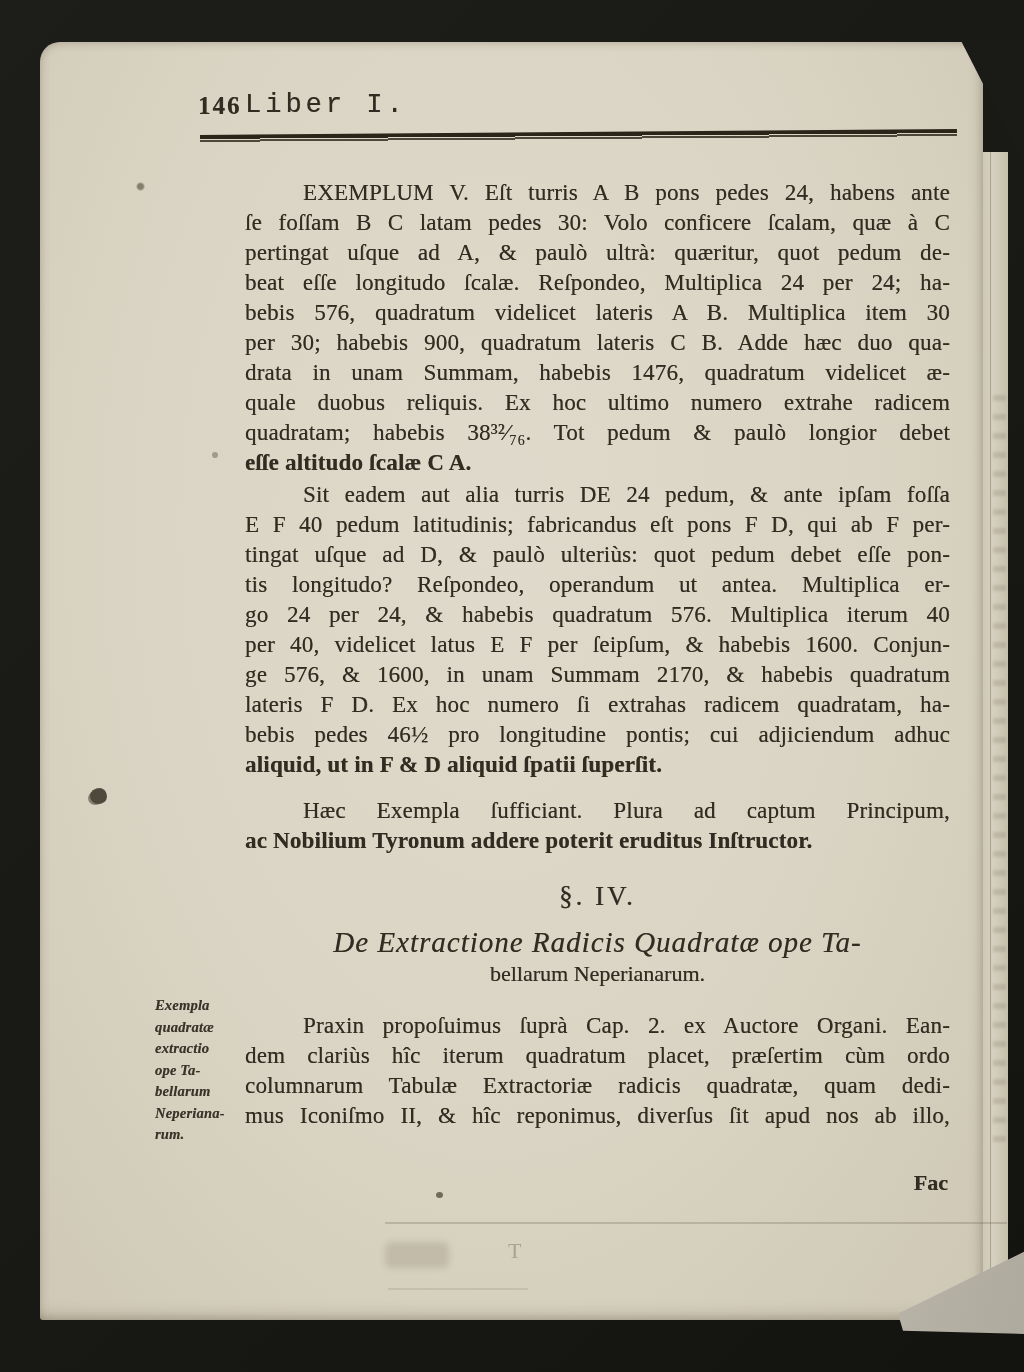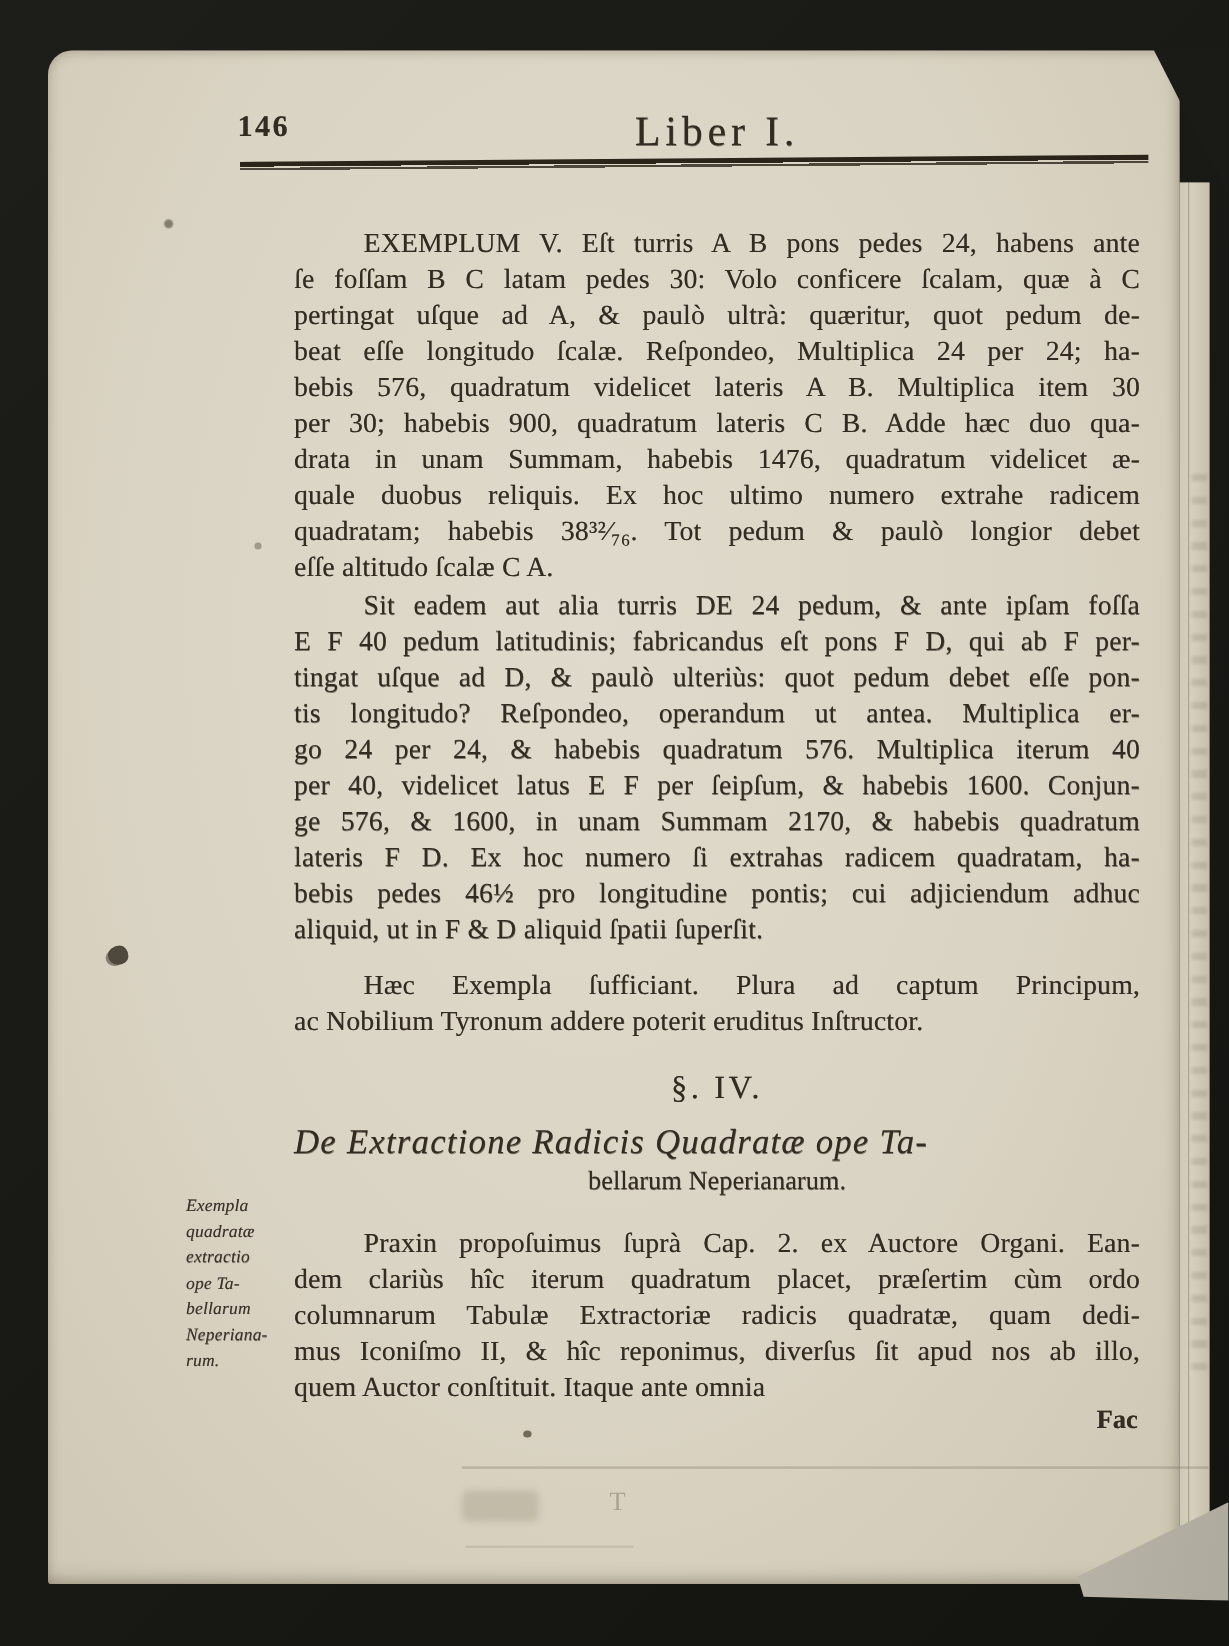--- a/index.html
+++ b/index.html
@@ -25,34 +25,34 @@
   #corner-wedge{position:absolute;left:952px;top:40px;width:72px;height:124px;
         background:#1a1a17;clip-path:polygon(12% 0,100% 0,100% 100%);}
   #stack-triangle{position:absolute;left:898px;top:1250px;width:126px;height:84px;
         background:linear-gradient(100deg,#b7b3a7 0%,#aeaa9e 100%);
         clip-path:polygon(0 76%,100% 2%,100% 100%,4% 96%);}
   
   #content{position:absolute;left:245px;top:88px;width:705px;color:#322b21;}
   .ink{color:#322b21;text-shadow:.3px .3px .45px rgba(42,34,24,.55);}
   #page-number{position:absolute;left:-47px;top:4px;font-size:25px;font-weight:bold;
         letter-spacing:2px;}
-  #running-title{text-align:center;font-size:35px;letter-spacing:4px;padding-top:2px;}
+  #running-title{text-align:left;font-size:27px;letter-spacing:4px;padding-top:2px;font-family:Liberation Mono, monospace;}
   #header-rule{position:absolute;left:-45px;top:44px;width:757px;height:8px;
         transform:rotate(-.45deg);
         background:linear-gradient(180deg,#2a2419 0 4px,transparent 4px 5px,#2a2419cc 5px 7px,transparent 7px);}
   .para{font-size:23px;line-height:30px;margin:0;}
   .line{display:block;text-align:justify;text-align-last:justify;white-space:normal;
         letter-spacing:.2px;}
   .line.indent{padding-left:58px;}
-  .line.short{text-align-last:left;}
+  .line.short{text-align-last:left;font-weight:bold;}
   #para-1{margin-top:58px;}
   #para-2{margin-top:2px;}
   #para-3{margin-top:16px;}
   #section-mark{margin-top:25px;text-align:center;font-size:27px;letter-spacing:3px;}
-  #section-title-1{margin-top:14px;font-style:italic;font-size:29px;
+  #section-title-1{margin-top:14px;text-align:center;font-style:italic;font-size:29px;
         letter-spacing:1px;}
   #section-title-2{text-align:center;font-size:22px;margin-top:2px;}
   #para-4{margin-top:24px;}
   
   #margin-note{position:absolute;left:155px;top:995px;width:92px;font-style:italic;
         font-size:14.5px;line-height:21.5px;color:#3a332a;
         text-shadow:.2px .2px .4px rgba(45,37,26,.5);}
   
   #catchword{position:absolute;left:858px;top:1170px;width:90px;text-align:right;
         font-size:22px;font-weight:bold;color:#332c22;
@@ -128,21 +128,20 @@
 
     <div id="section-mark">§. IV.</div>
     <div id="section-title-1">De Extractione Radicis Quadratæ ope Ta-</div>
     <div id="section-title-2">bellarum Neperianarum.</div>
 
     <div id="para-4" class="para">
       <span class="line indent">Praxin propoſuimus ſuprà Cap. 2. ex Auctore Organi. Ean-</span>
       <span class="line">dem clariùs hîc iterum quadratum placet, præſertim cùm ordo</span>
       <span class="line">columnarum Tabulæ Extractoriæ radicis quadratæ, quam dedi-</span>
       <span class="line">mus Iconiſmo II, &amp; hîc reponimus, diverſus ſit apud nos ab illo,</span>
-      <span class="line short">quem Auctor conſtituit.  Itaque ante omnia</span>
     </div>
 
   </div>
 
   <div id="margin-note">
     <span class="line short">Exempla</span>
     <span class="line short">quadratæ</span>
     <span class="line short">extractio</span>
     <span class="line short">ope Ta-</span>
     <span class="line short">bellarum</span>

